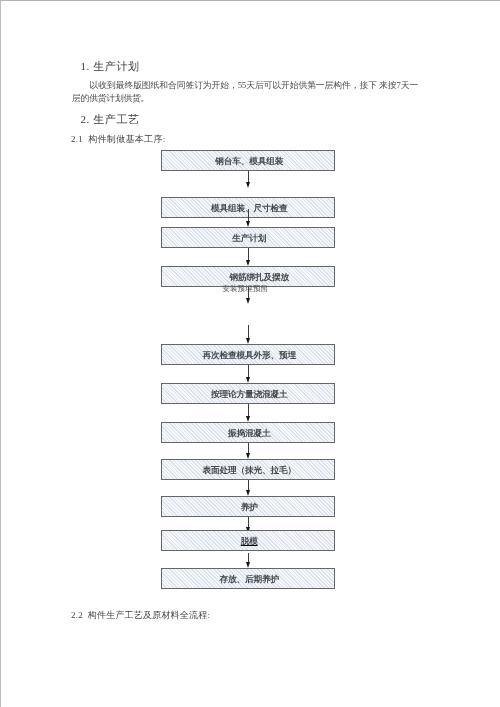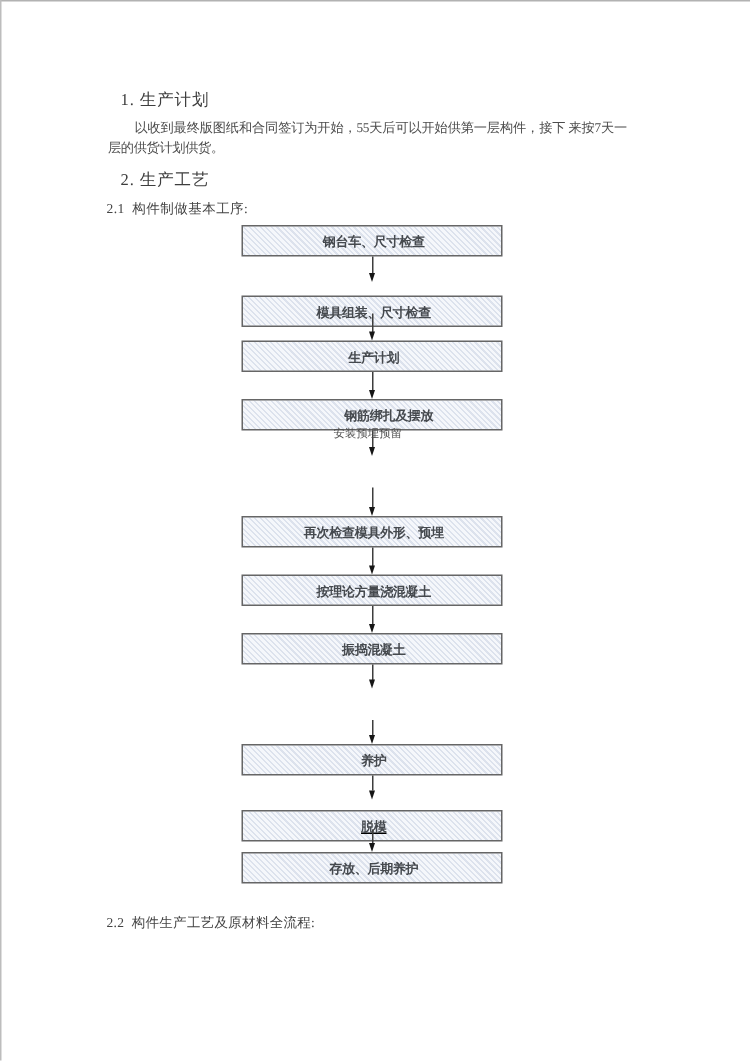--- a/index.html
+++ b/index.html
@@ -39,21 +39,21 @@
   <div class="h1" style="top:59px">1. 生产计划</div>
 
   <p class="para" style="top:79px">以收到最终版图纸和合同签订为开始，55天后可以开始供第一层构件，接下 来按7天一层的供货计划供货。</p>
 
   <div class="h1" style="top:112px">2. 生产工艺</div>
 
   <div class="h2" style="top:133.2px">2.1 构件制做基本工序:</div>
 
   <div id="flow">
       <div class="fbox" style="top: 0px;">
-        <span>钢台车、尺寸检查</span>
+        <span>钢台车、模具组装</span>
       </div>
       <div class="arrow" style="top: 21px; height: 11.6px;"></div>
       <div class="ahead" style="top: 31.9px;"></div>
       <div class="fbox" style="top: 47px;">
         <span>模具组装、尺寸检查</span>
       </div>
       <div class="arrow" style="top: 58.5px; height: 13.6px;"></div>
       <div class="ahead" style="top: 71.4px;"></div>
       <div class="fbox" style="top: 77px;">
         <span>生产计划</span>
@@ -75,28 +75,31 @@
       <div class="fbox" style="top: 232.5px;">
         <span>按理论方量浇混凝土</span>
       </div>
       <div class="arrow" style="top: 253.5px; height: 13.4px;"></div>
       <div class="ahead" style="top: 266.2px;"></div>
       <div class="fbox" style="top: 271.8px;">
         <span>振捣混凝土</span>
       </div>
       <div class="arrow" style="top: 292.8px; height: 10.8px;"></div>
       <div class="ahead" style="top: 302.9px;"></div>
+      <div class="fbox" style="top: 308.5px;">
+        <span>表面处理（抹光、拉毛）</span>
+      </div>
       <div class="arrow" style="top: 329.5px; height: 11.5px;"></div>
       <div class="ahead" style="top: 340.3px;"></div>
       <div class="fbox" style="top: 345.9px;">
         <span>养护</span>
       </div>
       <div class="arrow" style="top: 366.9px; height: 10.6px;"></div>
       <div class="ahead" style="top: 376.8px;"></div>
-      <div class="fbox" style="top: 390px; text-decoration: underline;">
+      <div class="fbox" style="top: 380px; text-decoration: underline;">
         <span>脱模</span>
       </div>
       <div class="arrow" style="top: 403.4px; height: 9.4px;"></div>
       <div class="ahead" style="top: 412.1px;"></div>
       <div class="fbox" style="top: 417.7px;">
         <span>存放、后期养护</span>
       </div>
     </div>
 
   <div class="note" style="left:222.3px;top:284px">安装预埋预留</div>

